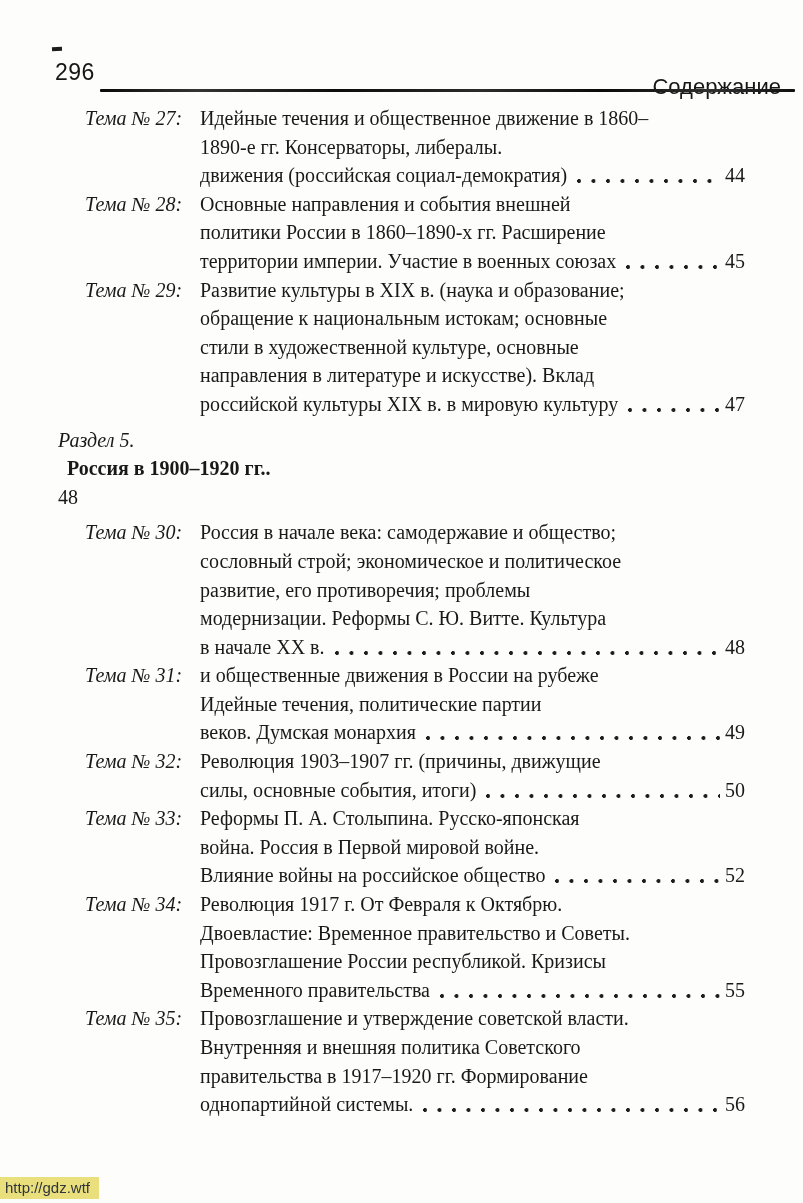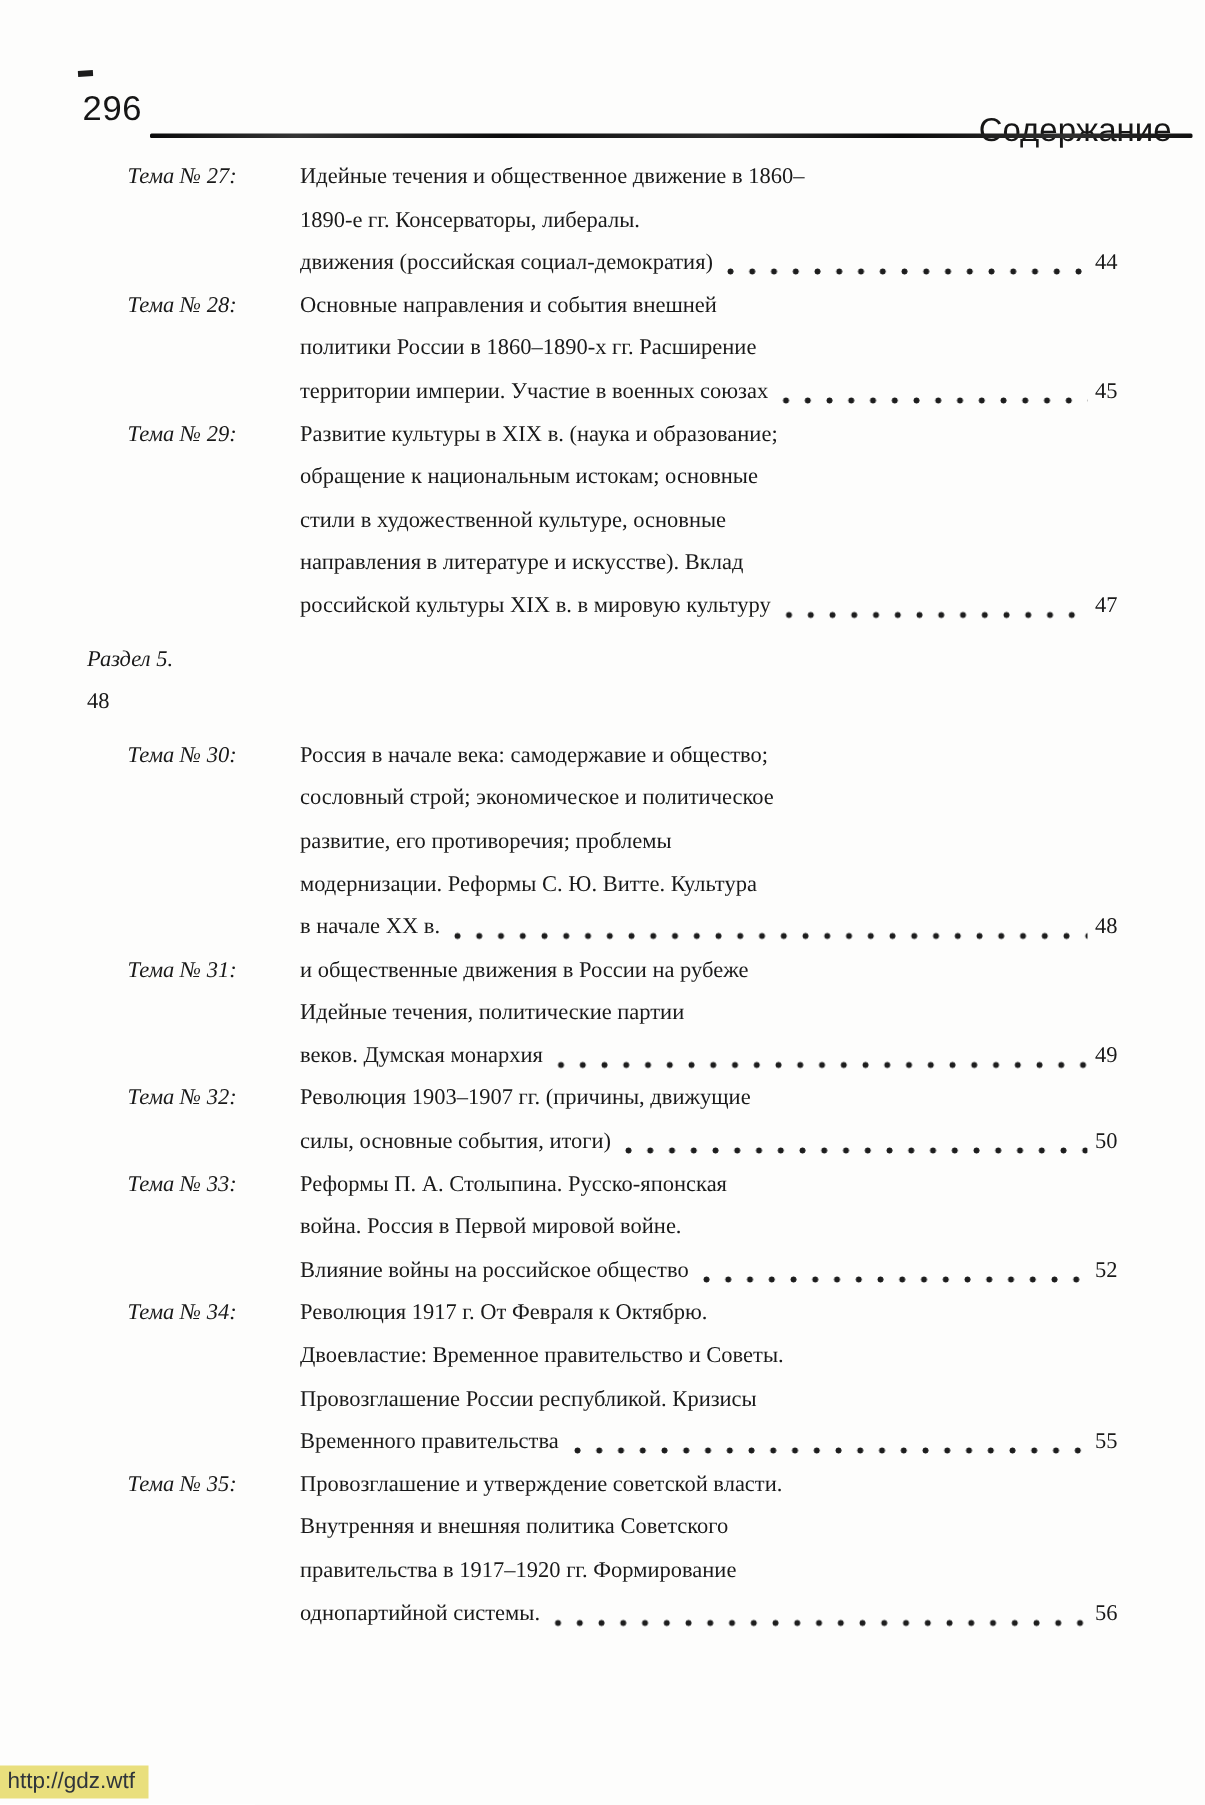--- a/index.html
+++ b/index.html
@@ -16,21 +16,21 @@
   .header-title{
     position:absolute;right:58px;top:74px;
     font-family:"Liberation Sans",sans-serif;font-size:22px;color:#161616;
   }
   .rule{
     position:absolute;left:100px;right:44px;top:89px;height:3px;border-radius:1px;
     background:linear-gradient(90deg,#0a0a0a 0%,#343434 14%,#0c0c0c 34%,#2c2c2c 55%,#0a0a0a 72%,#303030 88%,#101010 100%);
   }
   .speck{position:absolute;left:52px;top:47px;width:10px;height:4px;background:#1c1c1c;transform:rotate(-3deg);}
   
-  .content{position:absolute;top:104px;left:0;width:803px;font-size:15px;line-height:28.6px;}
+  .content{position:absolute;top:104px;left:0;width:803px;font-size:20px;line-height:28.6px;}
   .entry{position:relative;padding-left:200px;width:745px;box-sizing:border-box;}
   .entry .label{position:absolute;left:85px;top:0;font-style:italic;white-space:nowrap;}
   .line{white-space:nowrap;}
   .line.last{display:flex;align-items:stretch;}
   .tail{white-space:nowrap;}
   .dots{
     flex:1 1 auto;min-width:10px;align-self:stretch;
     background-image:radial-gradient(circle at 3px 3px,#1d1d1d 1.8px,rgba(0,0,0,0) 2.2px);
     background-size:14.5px 6px;background-repeat:repeat-x;background-position:3px 17px;
     margin-left:6px;margin-right:5px;
@@ -90,20 +90,21 @@
           <div class="line">направления в литературе и искусстве). Вклад</div>
           <div class="line last">
             <span class="tail">российской культуры XIX в. в мировую культуру</span>
             <span class="dots"></span>
             <span class="pg">47</span>
           </div>
         </div>
       </div>
       <div class="sec-row">
         <span class="sec-label">Раздел 5.</span>
+        <span class="sec-title">Россия в 1900–1920 гг..</span>
         <span class="dots"></span>
         <span class="pg">48</span>
       </div>
       <div class="entry">
         <div class="label">Тема № 30:</div>
         <div class="body">
           <div class="line">Россия в начале века: самодержавие и общество;</div>
           <div class="line">сословный строй; экономическое и политическое</div>
           <div class="line">развитие, его противоречия; проблемы</div>
           <div class="line">модернизации. Реформы С. Ю. Витте. Культура</div>

